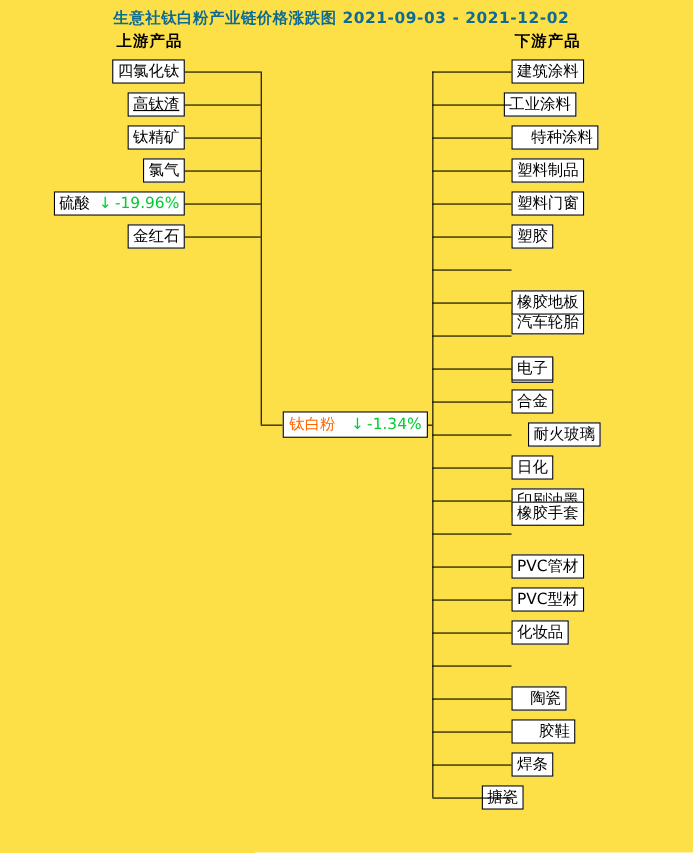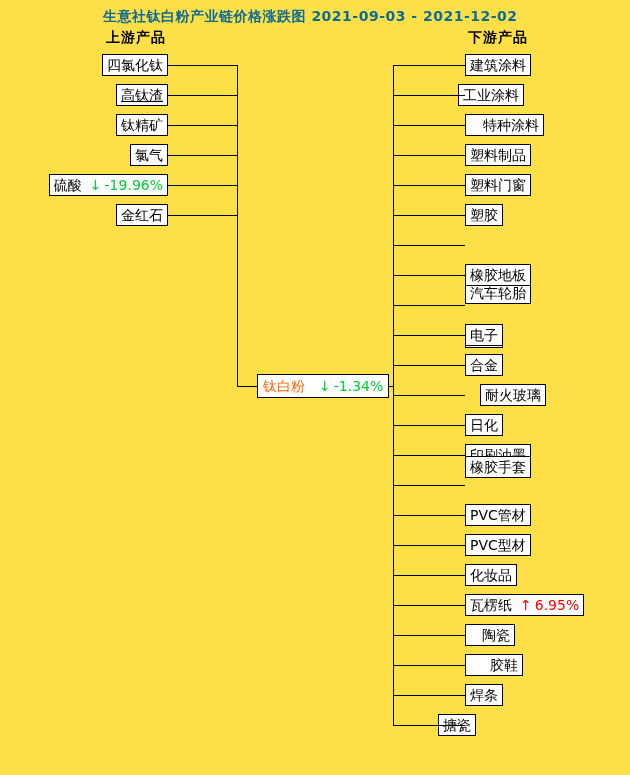--- a/index.html
+++ b/index.html
@@ -143,24 +143,20 @@
       </div>
       <div class="cline" style="left: 393px; top: 515px; width: 72px; height: 1px; background: rgb(0, 0, 0);"></div>
       <div class="node" style="left: 465px; top: 534px;">
         <span class="nlabel">PVC型材</span>
       </div>
       <div class="cline" style="left: 393px; top: 545px; width: 72px; height: 1px; background: rgb(0, 0, 0);"></div>
       <div class="node" style="left: 465px; top: 564px;">
         <span class="nlabel">化妆品</span>
       </div>
       <div class="cline" style="left: 393px; top: 575px; width: 72px; height: 1px; background: rgb(0, 0, 0);"></div>
-      <div class="node" style="left: 465px; top: 594px;">
-        <span class="nlabel">瓦楞纸</span>
-        <span class="nchange" style="color: rgb(255, 0, 0);"><span class="arrow">↑</span>6.95%</span>
-      </div>
       <div class="cline" style="left: 393px; top: 605px; width: 72px; height: 1px; background: rgb(0, 0, 0);"></div>
       <div class="node" style="left: 465px; top: 624px; padding-left: 16px;">
         <span class="nlabel">陶瓷</span>
       </div>
       <div class="cline" style="left: 393px; top: 635px; width: 72px; height: 1px; background: rgb(0, 0, 0);"></div>
       <div class="node" style="left: 465px; top: 654px; padding-left: 24px;">
         <span class="nlabel">胶鞋</span>
       </div>
       <div class="cline" style="left: 393px; top: 665px; width: 72px; height: 1px; background: rgb(0, 0, 0);"></div>
       <div class="node" style="left: 465px; top: 684px;">

